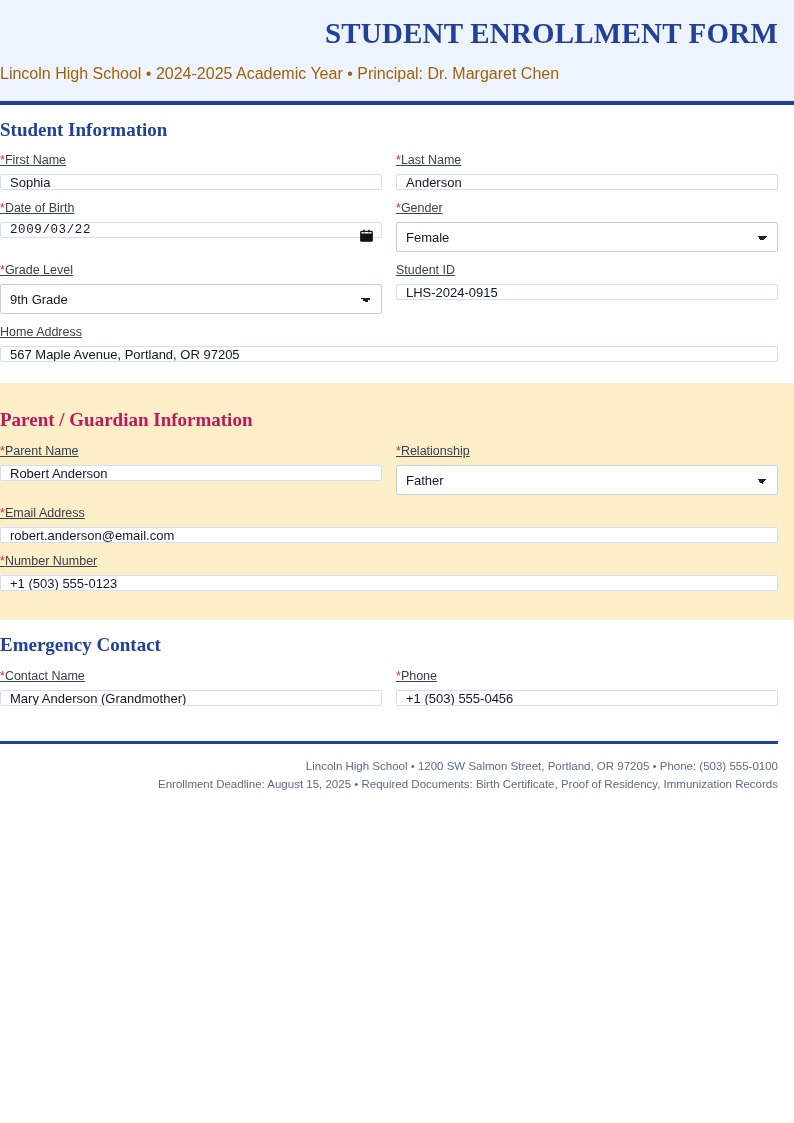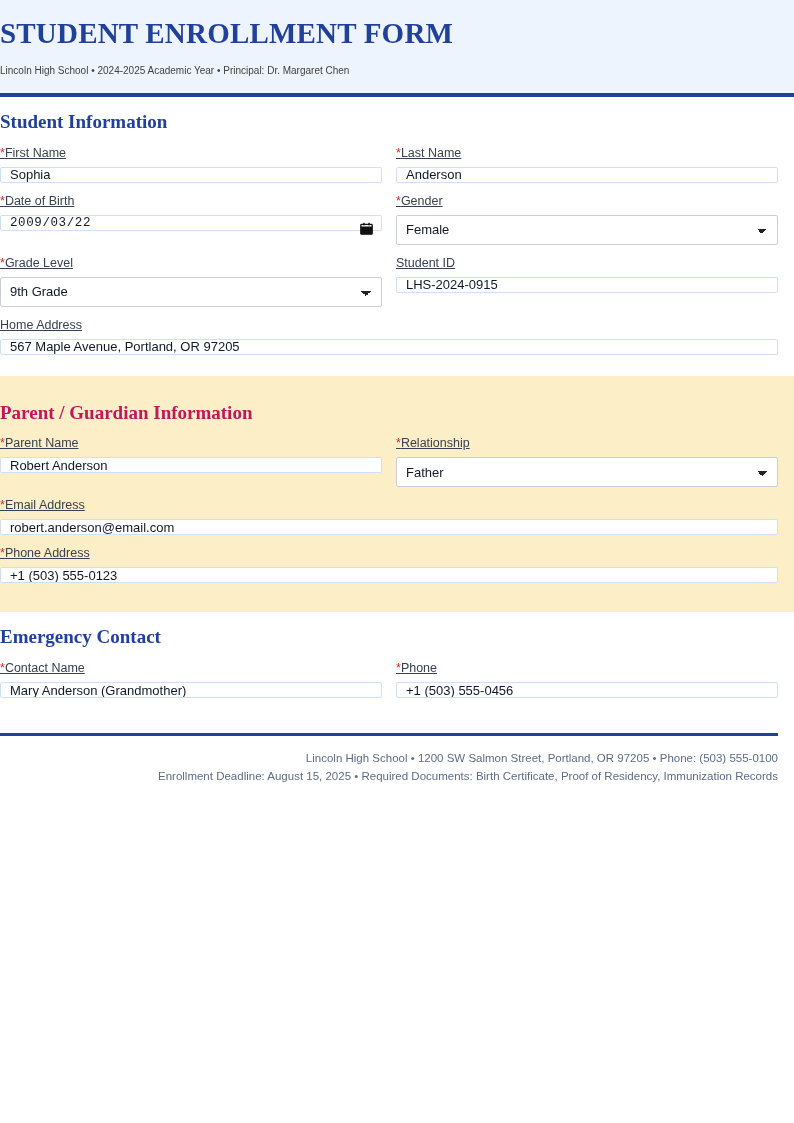--- a/index.html
+++ b/index.html
@@ -27,24 +27,25 @@
     border-bottom: 4px solid #21409a;
   }
   .form-title {
     font-family: "Liberation Serif", serif;
     font-size: 29px;
     font-weight: bold;
     color: #21409a;
     letter-spacing: 0.2px;
     margin: 0 0 14px 0;
     line-height: 1.1;
+    text-align: right;
   }
   .form-subtitle {
-    font-size: 10px;
-    color: #404040;
+    font-size: 16px;
+    color: #a16207;
     margin: 0;
     line-height: 1.3;
   }
 
   
   .section {
     padding: 14px 16px 10px 16px;
   }
   .section.highlight {
     background: #fcefc8;
@@ -232,21 +233,21 @@
 
     <div class="row single">
       <div class="field">
         <label class="field-label"><span class="req">*</span><span>Email Address</span></label>
         <input class="control" type="text" value="robert.anderson@email.com" style="">
       </div>
     </div>
 
     <div class="row single">
       <div class="field">
-        <label class="field-label"><span class="req">*</span><span>Phone Address</span></label>
+        <label class="field-label"><span class="req">*</span><span>Number Number</span></label>
         <input class="control" type="text" value="+1 (503) 555-0123" style="">
       </div>
     </div>
   </div>
 
   <div class="section">
     <h2 class="section-title">Emergency Contact</h2>
 
     <div class="row">
       <div class="field">

